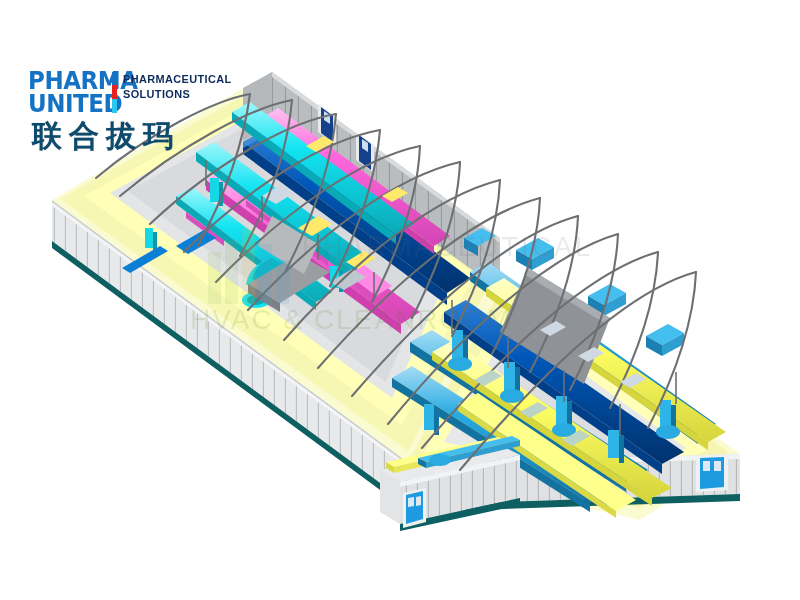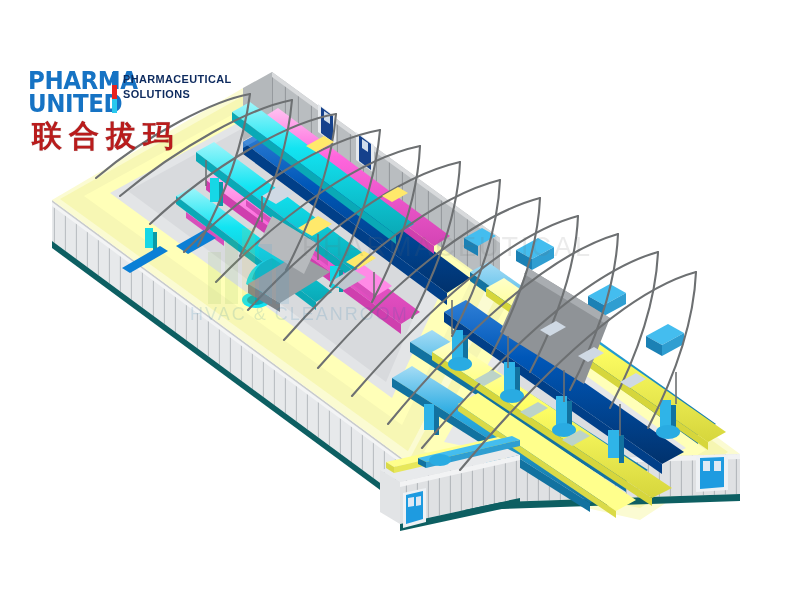--- a/index.html
+++ b/index.html
@@ -19,30 +19,30 @@
     white-space:nowrap;
   }
   #logo-pharma{position:absolute;left:0;top:0;}
   #logo-united{position:absolute;left:0;top:23px;}
   #logo-bar{position:absolute;left:84px;top:2px;width:5px;height:41px;
     background:linear-gradient(to bottom,#1673c4 0 32%,#e8231f 32% 66%,#29c8ee 66% 100%);}
   #logo-sub{position:absolute;left:95px;top:2px;color:#0d2a5e;
     font-size:11.5px;font-weight:600;line-height:14.5px;letter-spacing:0.4px;
     transform:scaleX(0.95);transform-origin:left top;white-space:nowrap;}
   #logo-cn{position:absolute;left:4px;top:46px;font-family:"DejaVu Sans",sans-serif;
-    font-size:30px;font-weight:bold;color:#b91c1c;letter-spacing:7px;white-space:nowrap;
+    font-size:30px;font-weight:bold;color:#0c4a6e;letter-spacing:7px;white-space:nowrap;
     text-shadow:0 0 1px rgba(0,0,0,.35);}
 
   
   #wm{position:absolute;left:182px;top:218px;width:460px;height:130px;z-index:30;
       pointer-events:none;opacity:.13;}
   #wm-text-main{position:absolute;left:120px;top:14px;font-size:27px;letter-spacing:3px;
       color:#6b6b6b;white-space:nowrap;font-weight:400;}
-  #wm-text-sub{position:absolute;left:8px;top:86px;font-size:18px;letter-spacing:2px;
-      color:#0369a1;white-space:nowrap;font-weight:400;}
+  #wm-text-sub{position:absolute;left:8px;top:86px;font-size:28px;letter-spacing:2px;
+      color:#4d7c0f;white-space:nowrap;font-weight:400;}
   #wm-mark{position:absolute;left:22px;top:8px;width:90px;height:86px;}
 </style>
 </head>
 <body>
 
 <div id="stage">
 
   <svg class="scene" viewBox="0 0 800 600" shape-rendering="geometricPrecision">
 
     <defs>

